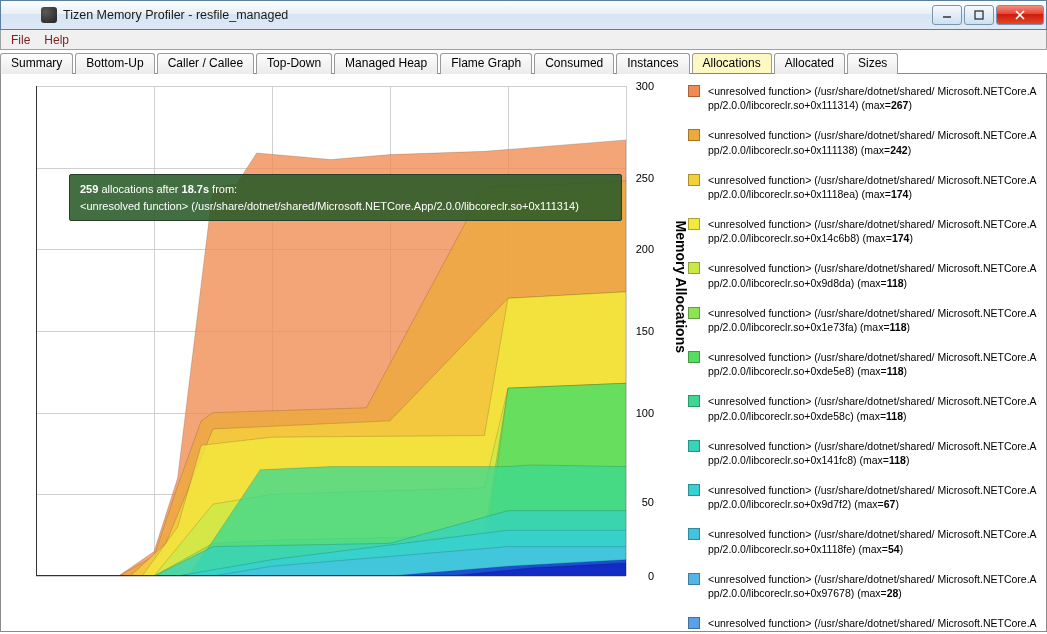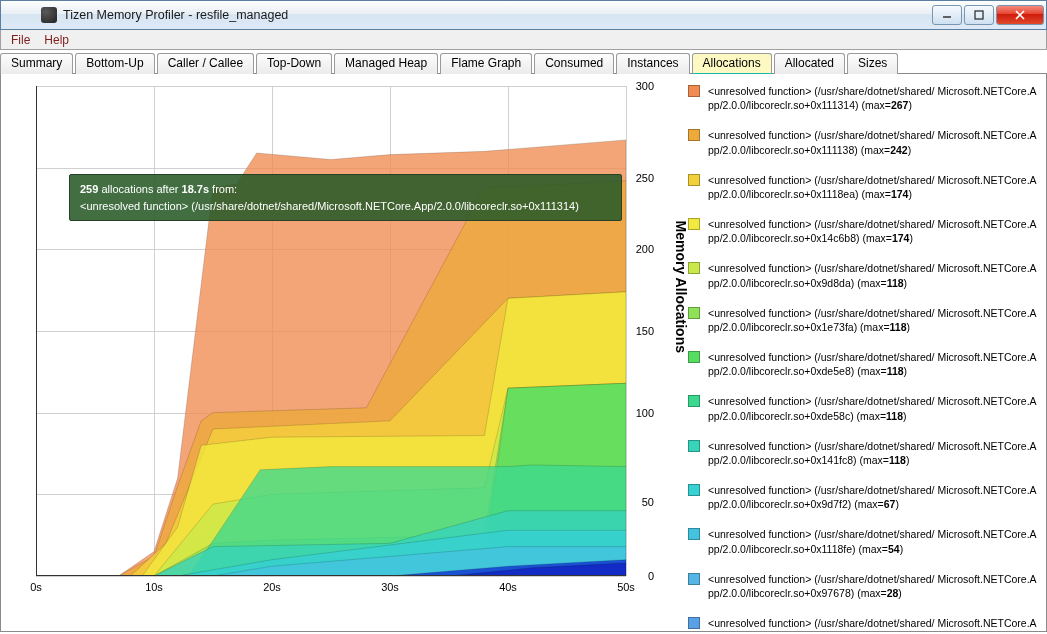--- a/index.html
+++ b/index.html
@@ -138,28 +138,20 @@
     <div class="y-axis-right" id="yaxis">
         <div class="y-tick" style="top: 100%;">0</div>
         <div class="y-tick" style="top: 83.3333%; margin-top: 8px;">50</div>
         <div class="y-tick" style="top: 66.6667%;">100</div>
         <div class="y-tick" style="top: 50%;">150</div>
         <div class="y-tick" style="top: 33.3333%;">200</div>
         <div class="y-tick" style="top: 16.6667%; margin-top: 10px;">250</div>
         <div class="y-tick" style="top: 0%;">300</div>
       </div>
     <div class="y-label">Memory Allocations</div>
-    <div class="x-axis" id="xaxis">
-        <div class="x-tick" style="left: 0%;">0s</div>
-        <div class="x-tick" style="left: 20%;">10s</div>
-        <div class="x-tick" style="left: 40%;">20s</div>
-        <div class="x-tick" style="left: 60%;">30s</div>
-        <div class="x-tick" style="left: 80%;">40s</div>
-        <div class="x-tick" style="left: 100%;">50s</div>
-      </div>
     <div class="tooltip" id="tooltip" style="left:48px; top:100px; right:64px;margin-left:20px;"><b>259</b> allocations after <b>18.7s</b> from:<br>&lt;unresolved function&gt; (/usr/share/dotnet/shared/Microsoft.NETCore.App/2.0.0/libcoreclr.so+0x111314)</div>
   </div>
   <div class="legend">
     <div class="legend-inner" id="legend">
         <div class="legend-item">
           <div class="swatch" style="background: rgb(240, 140, 81);"></div>
           <div class="legend-text"><span class="fn">&lt;unresolved function&gt;</span> <span class="path">(/usr/share/dotnet/shared/ Microsoft.NETCore.App/2.0.0/libcoreclr.so+0x111314)</span> (max=<b>267</b>)</div>
         </div>
         <div class="legend-item">
           <div class="swatch" style="background: rgb(237, 169, 58);"></div>

